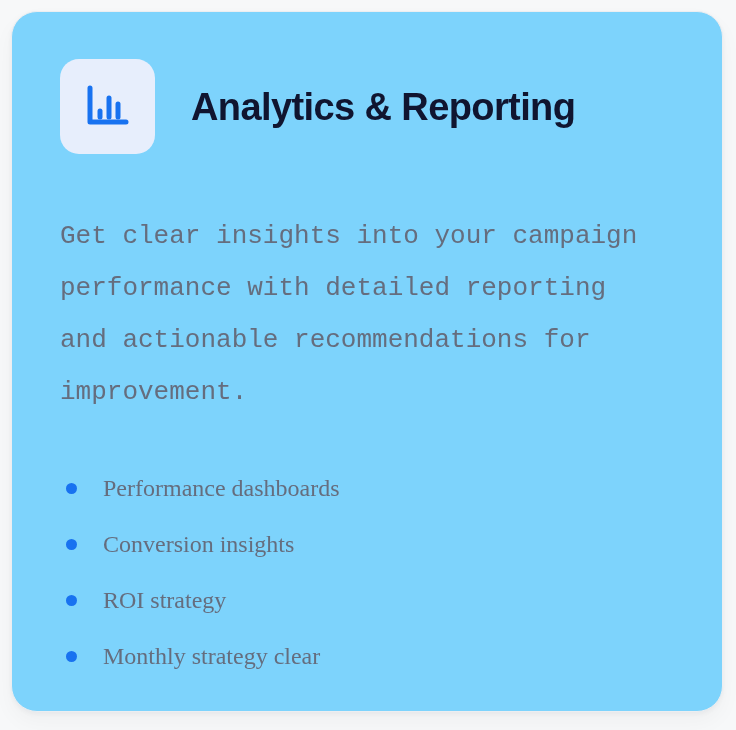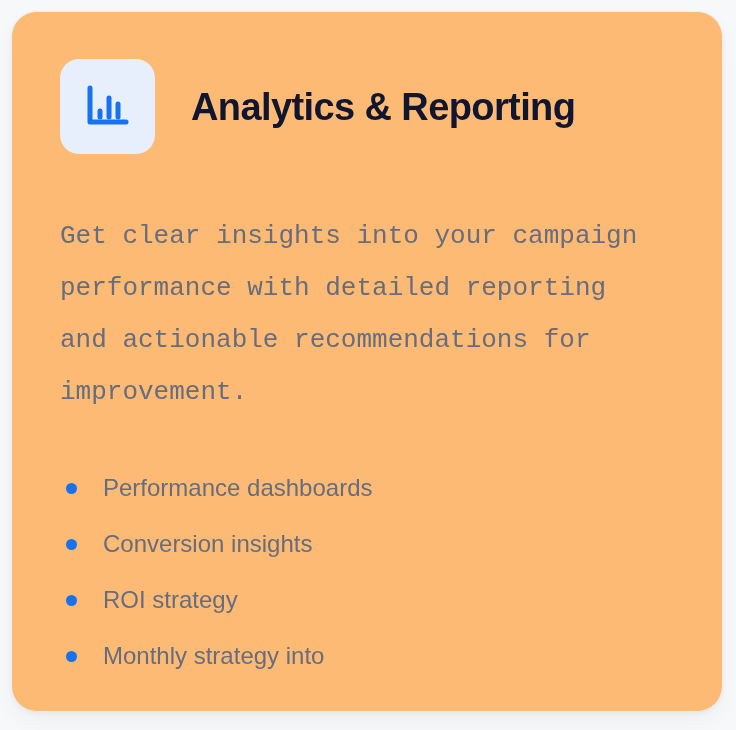--- a/index.html
+++ b/index.html
@@ -22,21 +22,21 @@
   }
 
   
   .feature-card {
     position: absolute;
     left: 11px;
     top: 11px;
     width: 712px;
     height: 701px;
     box-sizing: border-box;
-    background: #fdba74;
+    background: #7dd3fc;
     border: 1px solid #eceef1;
     border-radius: 26px;
     box-shadow: 0 2px 5px rgba(16, 24, 40, 0.045),
                 0 10px 22px rgba(16, 24, 40, 0.035);
     padding: 47px 0 0 48px;
   }
 
   
   .card-header {
     display: flex;
@@ -81,20 +81,21 @@
     font-weight: 400;
     font-family: Liberation Mono, monospace;
   }
 
   
   .feature-list {
     list-style: none;
     margin: 0;
     padding: 0;
     padding-top: 42px;
+    font-family: Liberation Serif, serif;
   }
 
   .feature-list-item {
     display: flex;
     align-items: center;
     height: 56px;
   }
 
   .bullet-dot {
     width: 11px;
@@ -146,18 +147,18 @@
       <li class="feature-list-item">
         <span class="bullet-dot"></span>
         <span class="feature-list-label">Conversion insights</span>
       </li>
       <li class="feature-list-item">
         <span class="bullet-dot"></span>
         <span class="feature-list-label">ROI strategy</span>
       </li>
       <li class="feature-list-item">
         <span class="bullet-dot"></span>
-        <span class="feature-list-label">Monthly strategy into</span>
+        <span class="feature-list-label">Monthly strategy clear</span>
       </li>
     </ul>
 
   </section>
 </div>
 
 </body></html>

